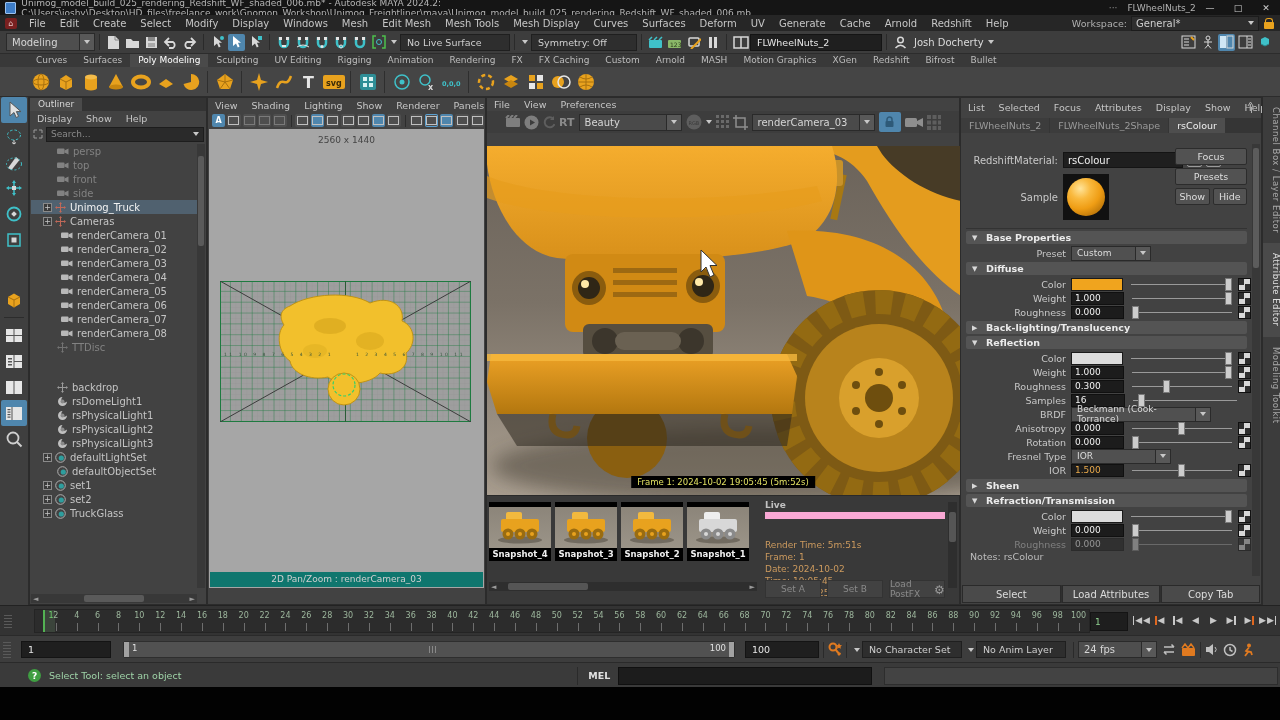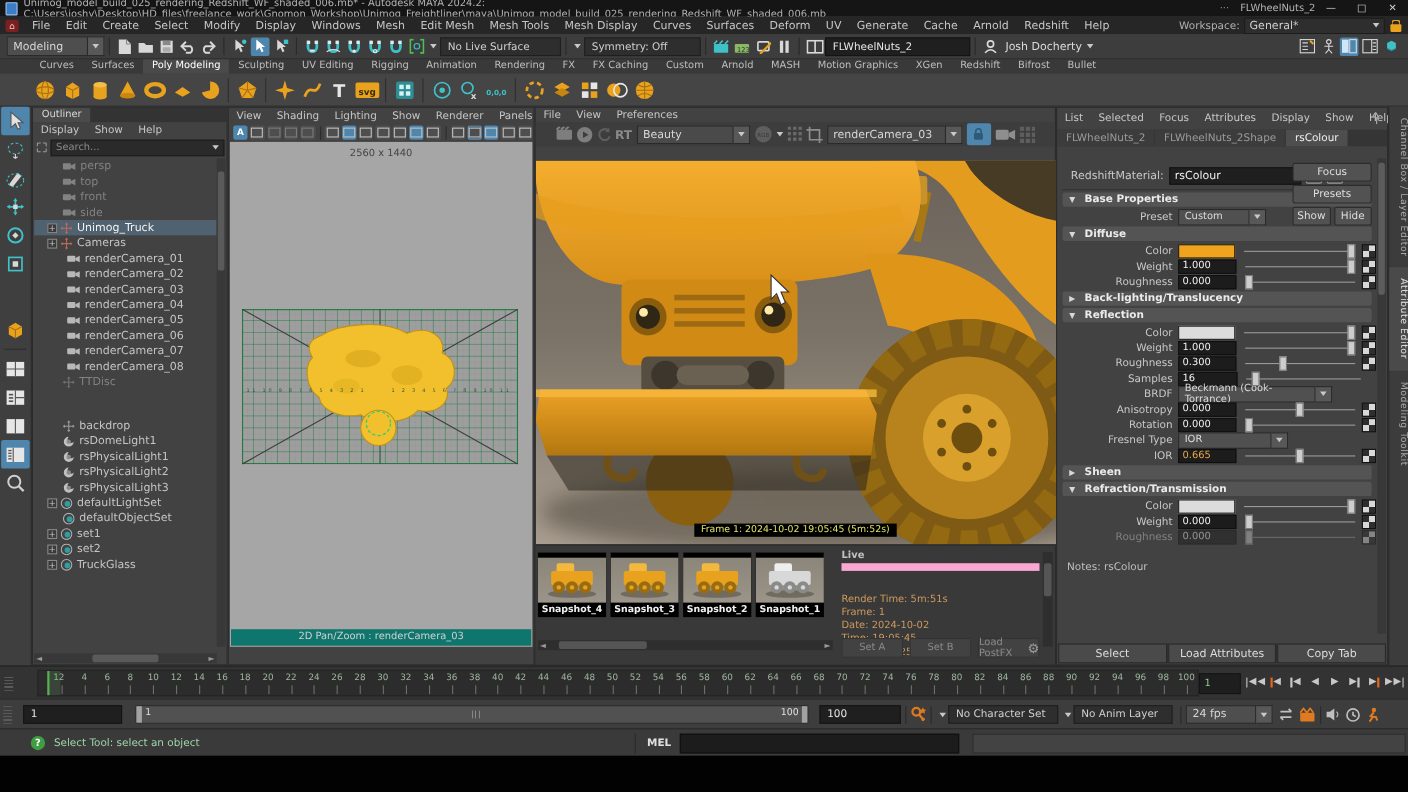--- a/index.html
+++ b/index.html
@@ -112,21 +112,21 @@
   .aerow.dimmed{opacity:.45;}
   .aelbl{flex:0 0 104px;text-align:right;margin-right:5px;color:#c8c8c8;white-space:nowrap;}
   .aefld{width:46px;height:11px;background:#1c1c1c;border:1px solid #101010;color:#f2f2f2;font-size:9px;display:flex;align-items:center;padding:0 3px;}
   .aefld.orange{color:#e8a84a;}
   .aeswatch{width:52px;height:11px;border:1px solid #1a1a1a;}
   .aeslider{width:104px;height:13px;position:relative;margin-left:8px;}
   .aeslider .track{position:absolute;left:0;right:0;top:6px;height:1px;background:#9a9a9a;}
   .aeslider .hndl{position:absolute;top:0;width:7px;height:13px;background:#cdcdcd;border:1px solid #7a7a7a;box-sizing:border-box;}
   .aecheck{width:11px;height:11px;margin-left:6px;background:conic-gradient(#d8d8d8 25%,#2e2e2e 0 50%,#d8d8d8 0 75%,#2e2e2e 0);border:1px solid #111;}
   .aedrop{height:13px;background:#505050;border:1px solid #2a2a2a;color:#dcdcdc;font-size:9px;display:flex;align-items:center;padding:0 5px;justify-content:space-between;}
-  .aenotes{color:#bdbdbd;font-size:9.5px;margin:15px 0 0 8px;}
+  .aenotes{color:#bdbdbd;font-size:9.5px;margin:0 0 0 8px;}
   .aefooter{position:absolute;left:1px;right:1px;bottom:1px;height:18px;display:flex;gap:1px;background:#2f2f2f;}
   .aefooter div{flex:1;background:#4a4a4a;color:#dcdcdc;display:flex;align-items:center;justify-content:center;font-size:10px;border:1px solid #2a2a2a;}
   .aescroll{position:absolute;right:1px;top:46px;bottom:28px;width:8px;background:#383838;}
   .aescroll .thumb{position:absolute;left:1px;right:1px;top:4px;height:120px;background:#5c5c5c;border-radius:2px;}
   
   .sidetabs{left:1262px;top:97px;width:18px;height:508px;background:#3c3c3c;box-sizing:border-box;border-left:1px solid #2b2b2b;}
   .vtab{writing-mode:vertical-rl;font-size:8.5px;color:#a8a8a8;padding:10px 0;width:18px;text-align:center;letter-spacing:.5px;}
   .vtab.active{background:#4a4a4a;color:#e0e0e0;}
   
   .timebar{left:0;top:605px;width:1280px;height:30px;background:#333;border-top:1px solid #222;}
@@ -1300,20 +1300,26 @@
         <div class="miniab"></div>
       </div>
       <div class="aebtncol">
         <div class="aebtn">Focus</div>
         <div class="aebtn">Presets</div>
         <div class="aebtnhalf">
           <div class="aebtn">Show</div>
           <div class="aebtn">Hide</div>
         </div>
       </div>
+      <div class="samplerow">
+        <div class="matlbl">Sample</div>
+        <div class="samplebox">
+            <div class="sampleball"></div>
+          </div>
+      </div>
       <div style="height:1px;background:#333;margin:2px 4px"></div>
       <div id="ae-rows">
           <div class="aehdr">
             <span class="tg">▼</span>
             <span>Base Properties</span>
           </div>
           <div class="aerow">
             <div class="aelbl">Preset</div>
             <div class="aedrop" style="width: 53px;">
               <span>Custom</span>
@@ -1427,21 +1433,21 @@
             <div class="aelbl">Fresnel Type</div>
             <div class="aedrop" style="width: 73px;">
               <span>IOR</span>
             </div>
             <div class="ddarr" style="height: 13px;">
               <span class="tri-d"></span>
             </div>
           </div>
           <div class="aerow">
             <div class="aelbl">IOR</div>
-            <div class="aefld orange">0.665</div>
+            <div class="aefld orange">1.500</div>
             <div class="aeslider">
               <div class="track"></div>
               <div class="hndl" style="left: calc(50% - 4px);"></div>
             </div>
             <div class="aecheck"></div>
           </div>
           <div class="aehdr">
             <span class="tg">▶</span>
             <span>Sheen</span>
           </div>

